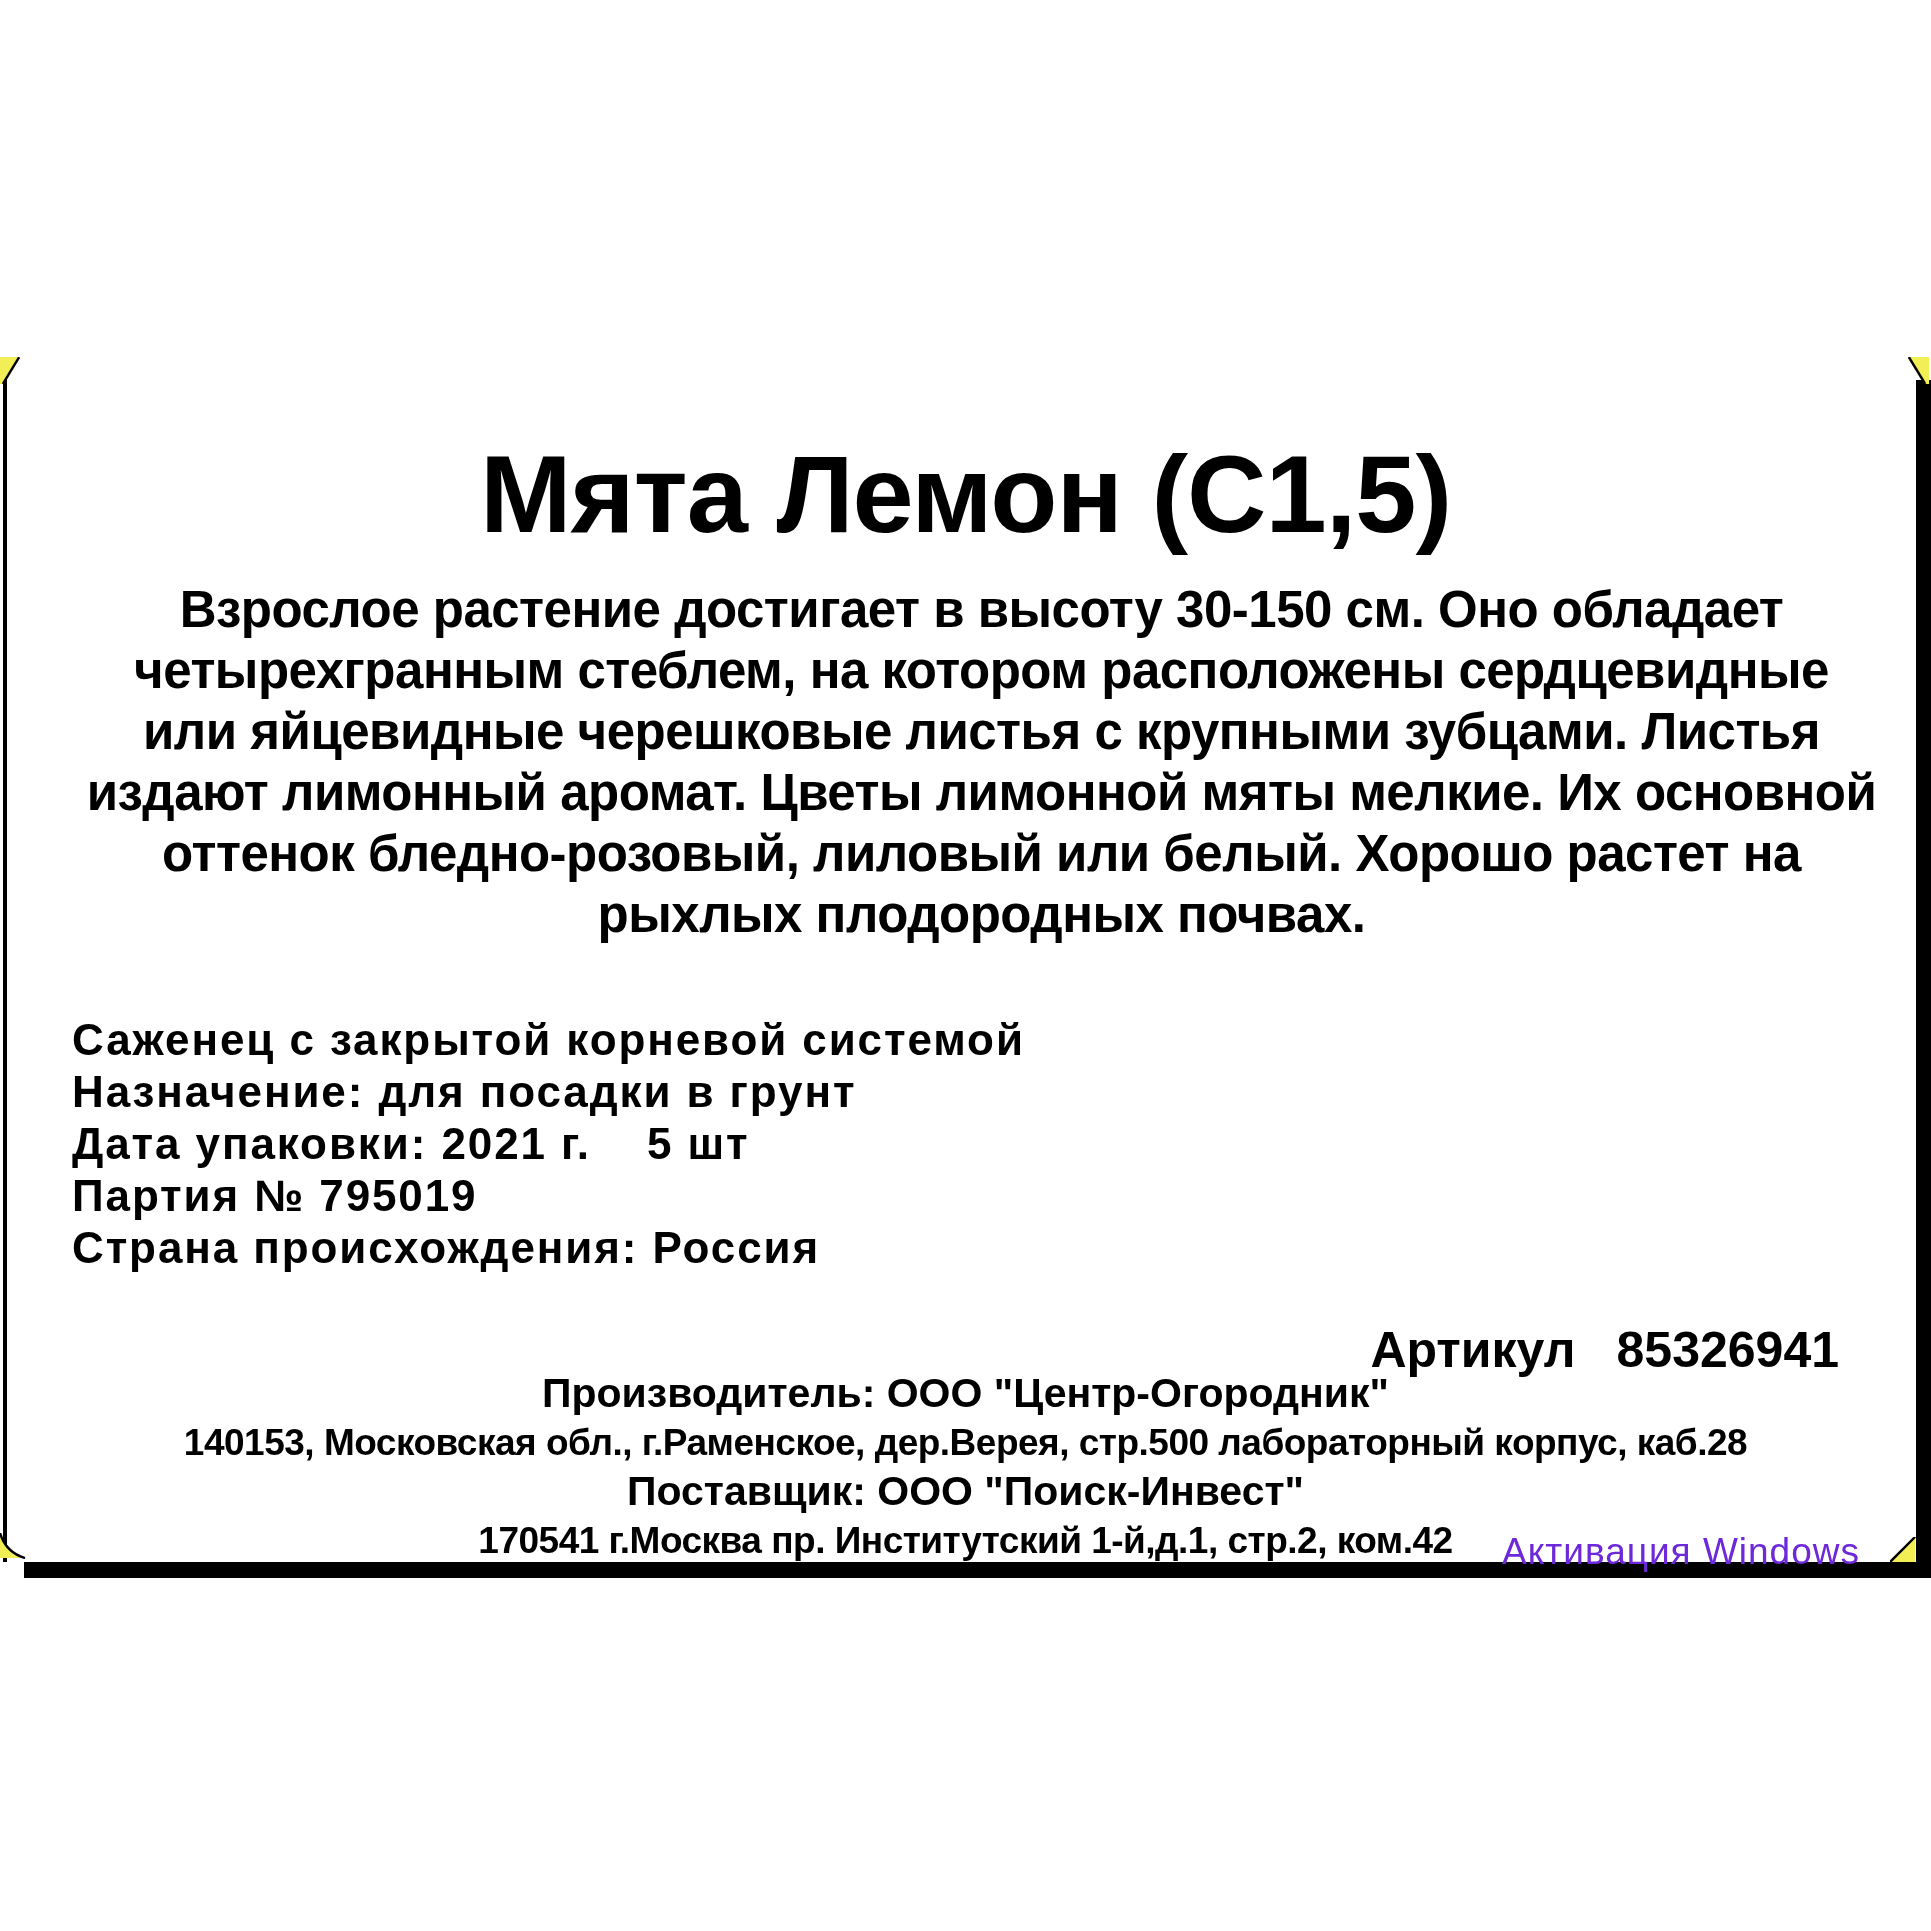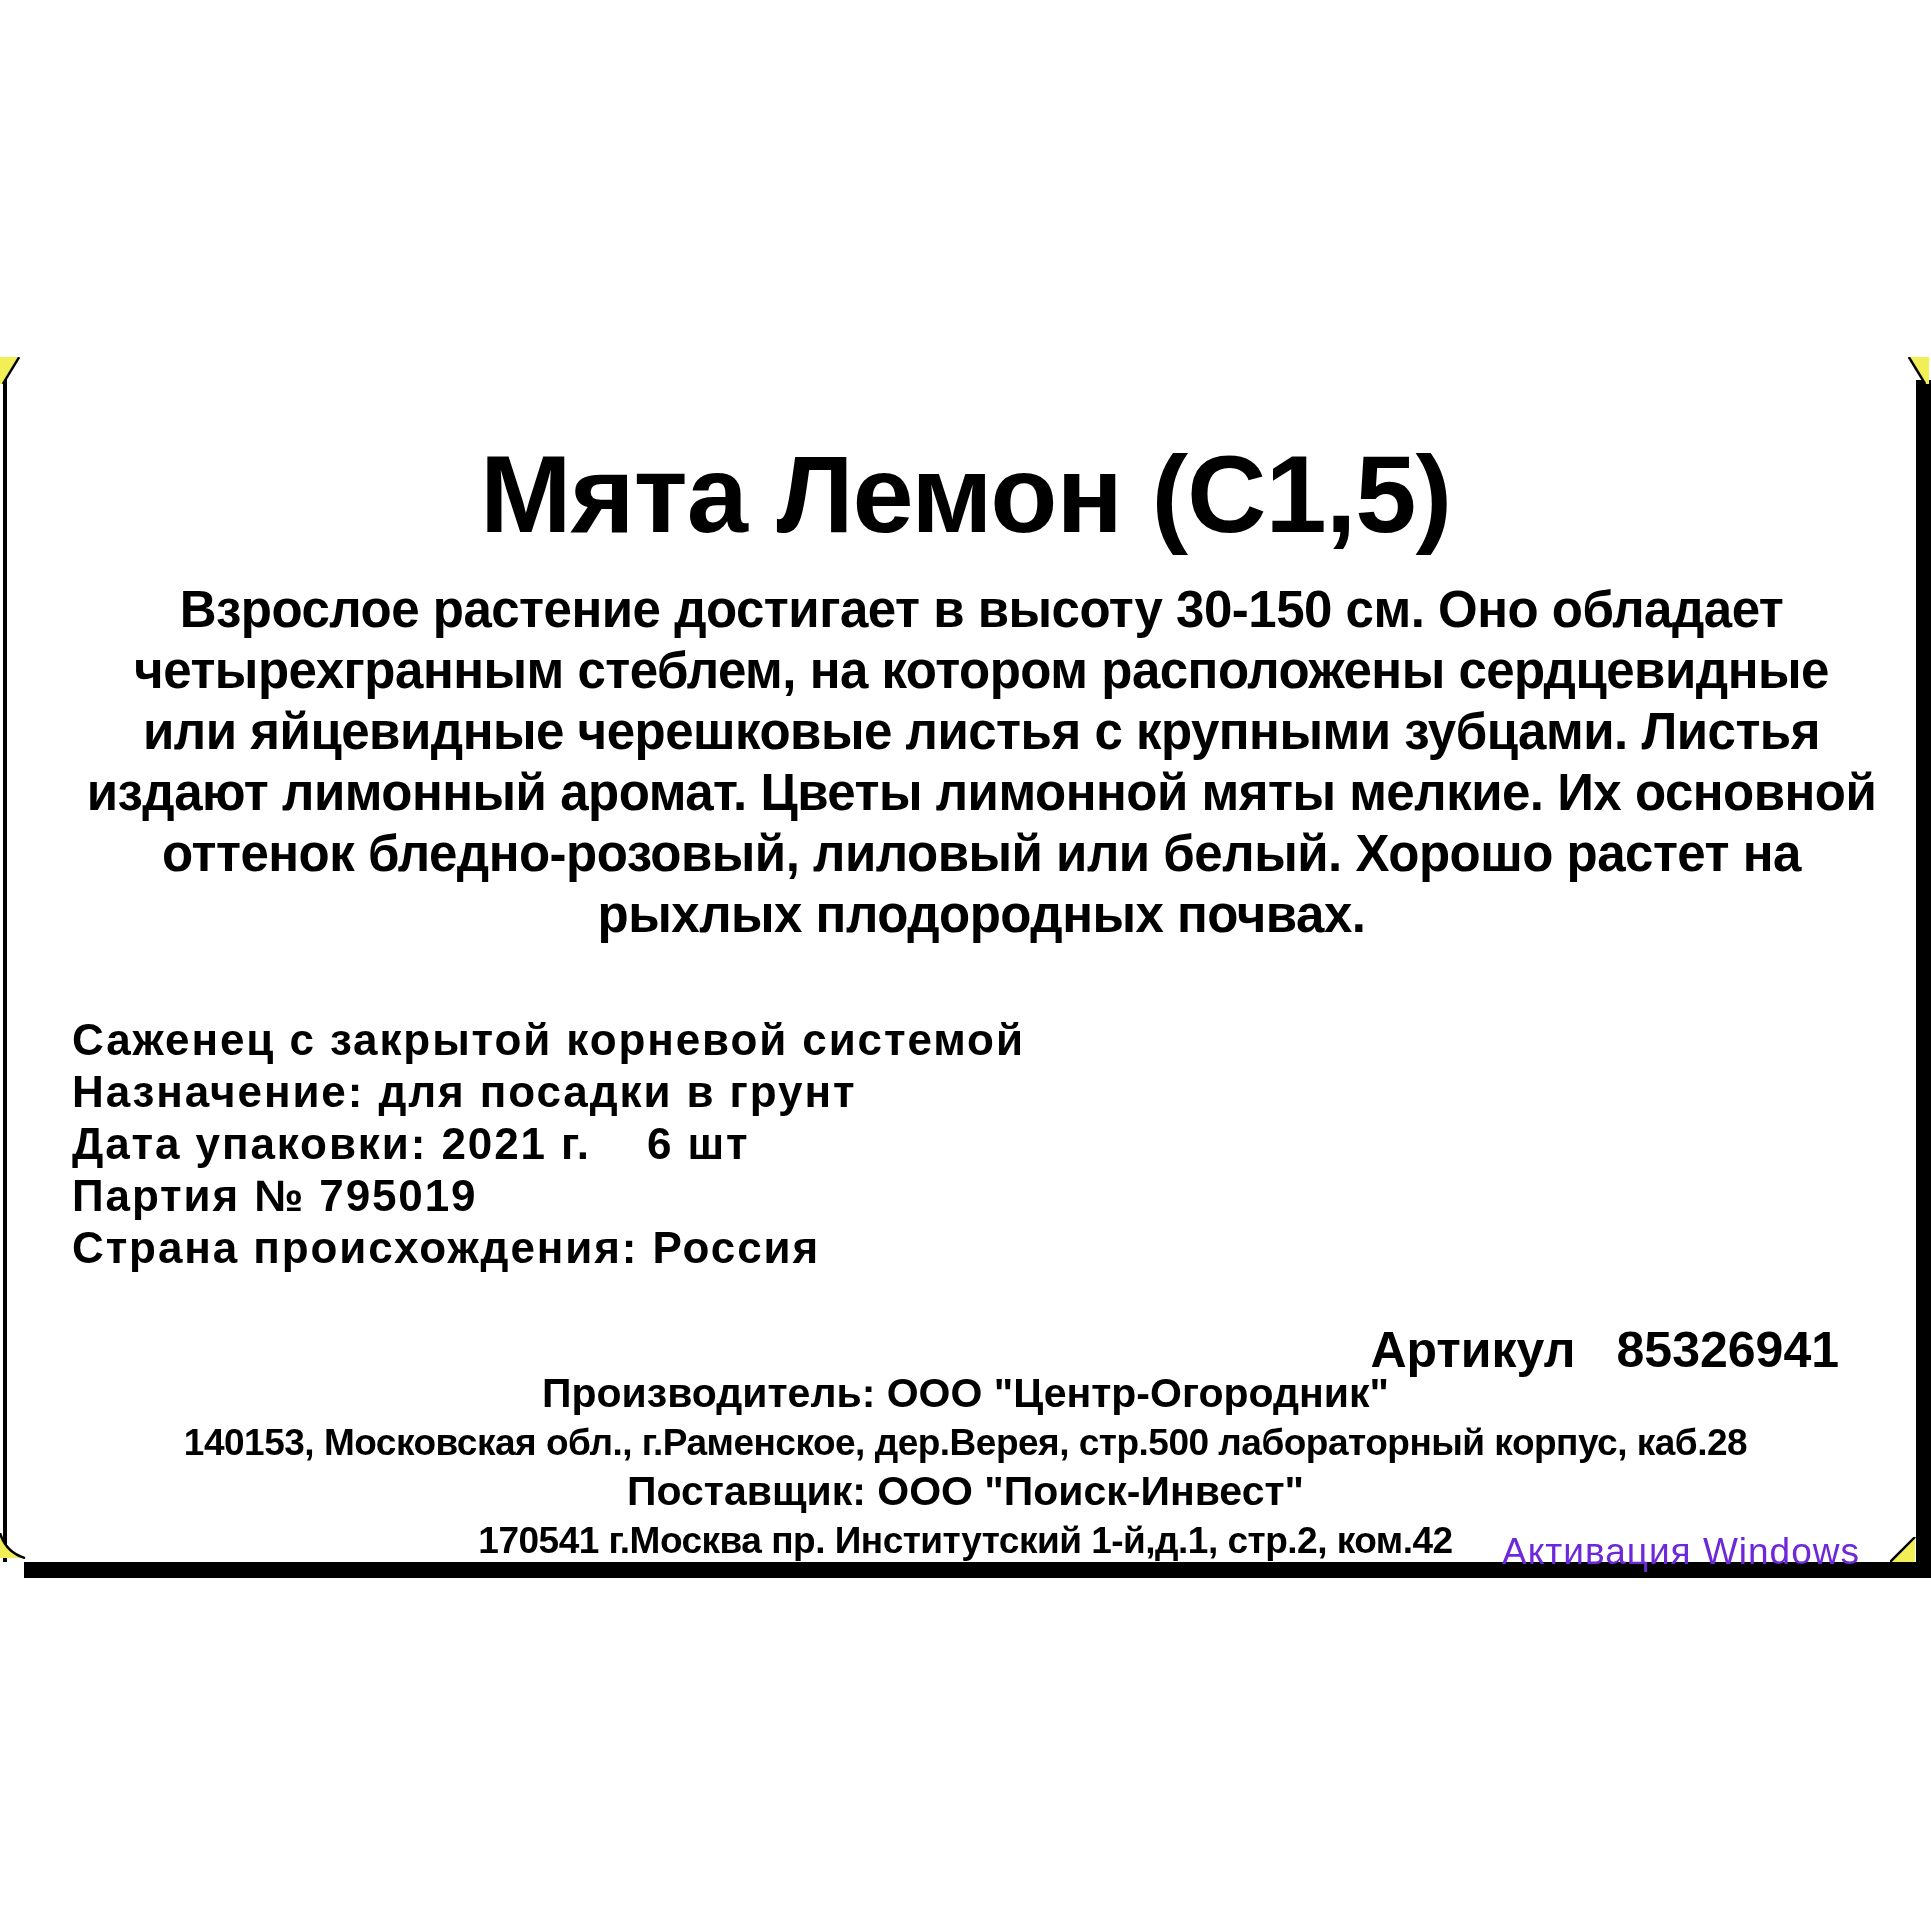--- a/index.html
+++ b/index.html
@@ -127,21 +127,21 @@
     <div>четырехгранным стеблем, на котором расположены сердцевидные</div>
     <div>или яйцевидные черешковые листья с крупными зубцами. Листья</div>
     <div>издают лимонный аромат. Цветы лимонной мяты мелкие. Их основной</div>
     <div>оттенок бледно-розовый, лиловый или белый. Хорошо растет на</div>
     <div>рыхлых плодородных почвах.</div>
   </div>
 
   <div class="details">
     <div>Саженец с закрытой корневой системой</div>
     <div>Назначение: для посадки в грунт</div>
-    <div><span>Дата упаковки: 2021 г.</span><span class="qty">6 шт</span></div>
+    <div><span>Дата упаковки: 2021 г.</span><span class="qty">5 шт</span></div>
     <div>Партия № 795019</div>
     <div>Страна происхождения: Россия</div>
   </div>
 
   <div class="sku">
     <span>Артикул</span><span class="sku-value">85326941</span>
   </div>
 
   <div class="maker">
     <div class="m-line">Производитель: ООО "Центр-Огородник"</div>

